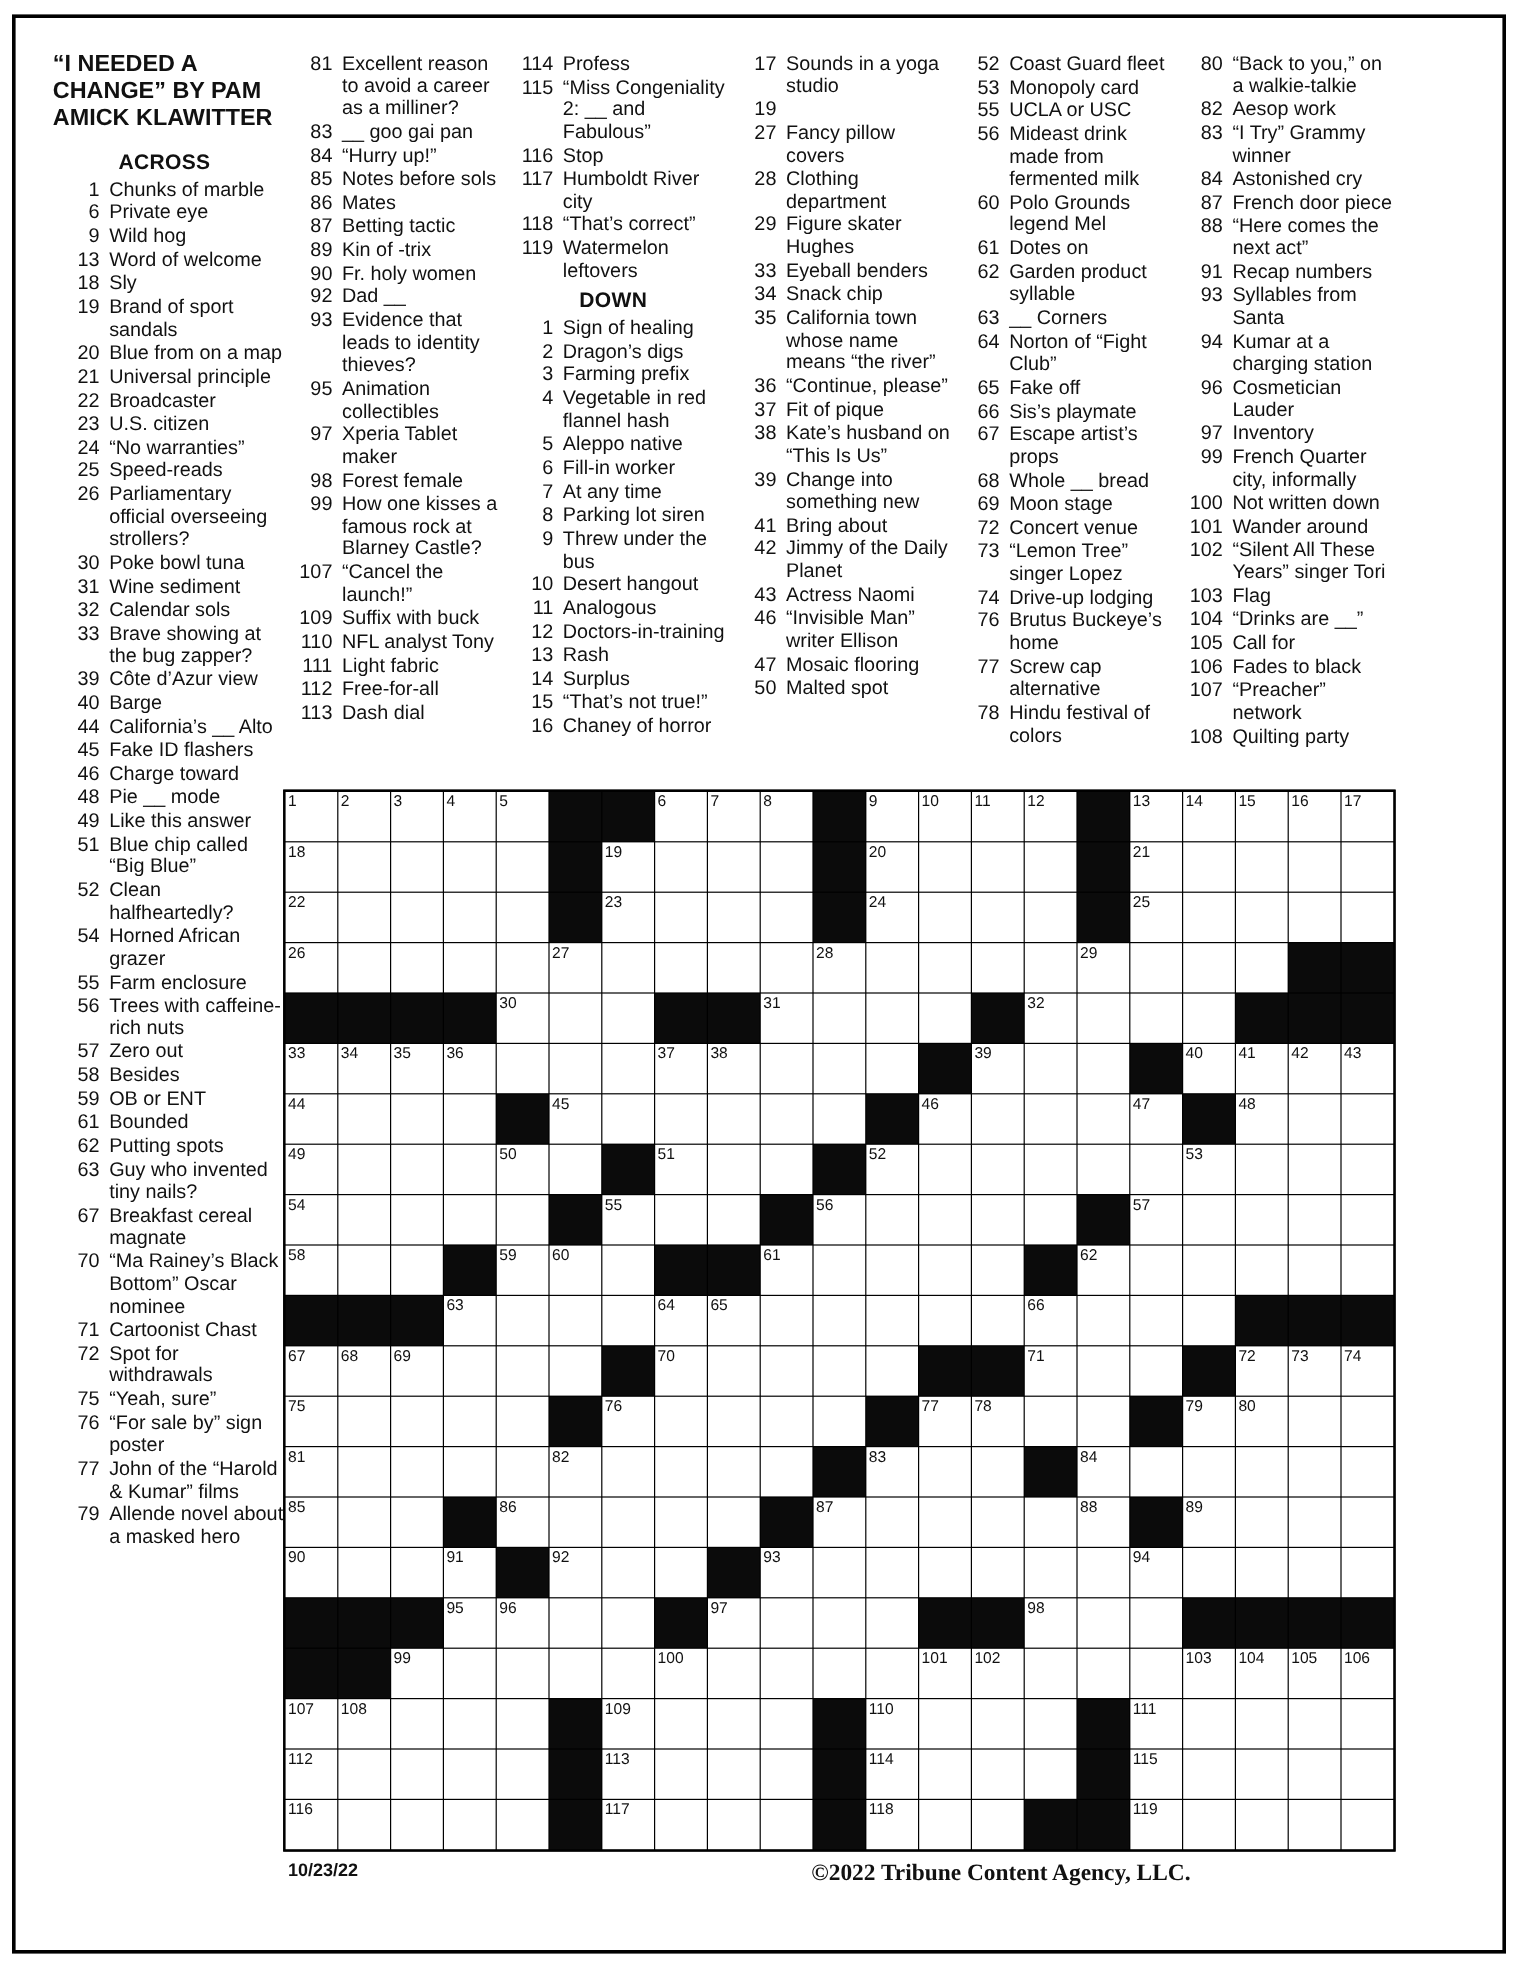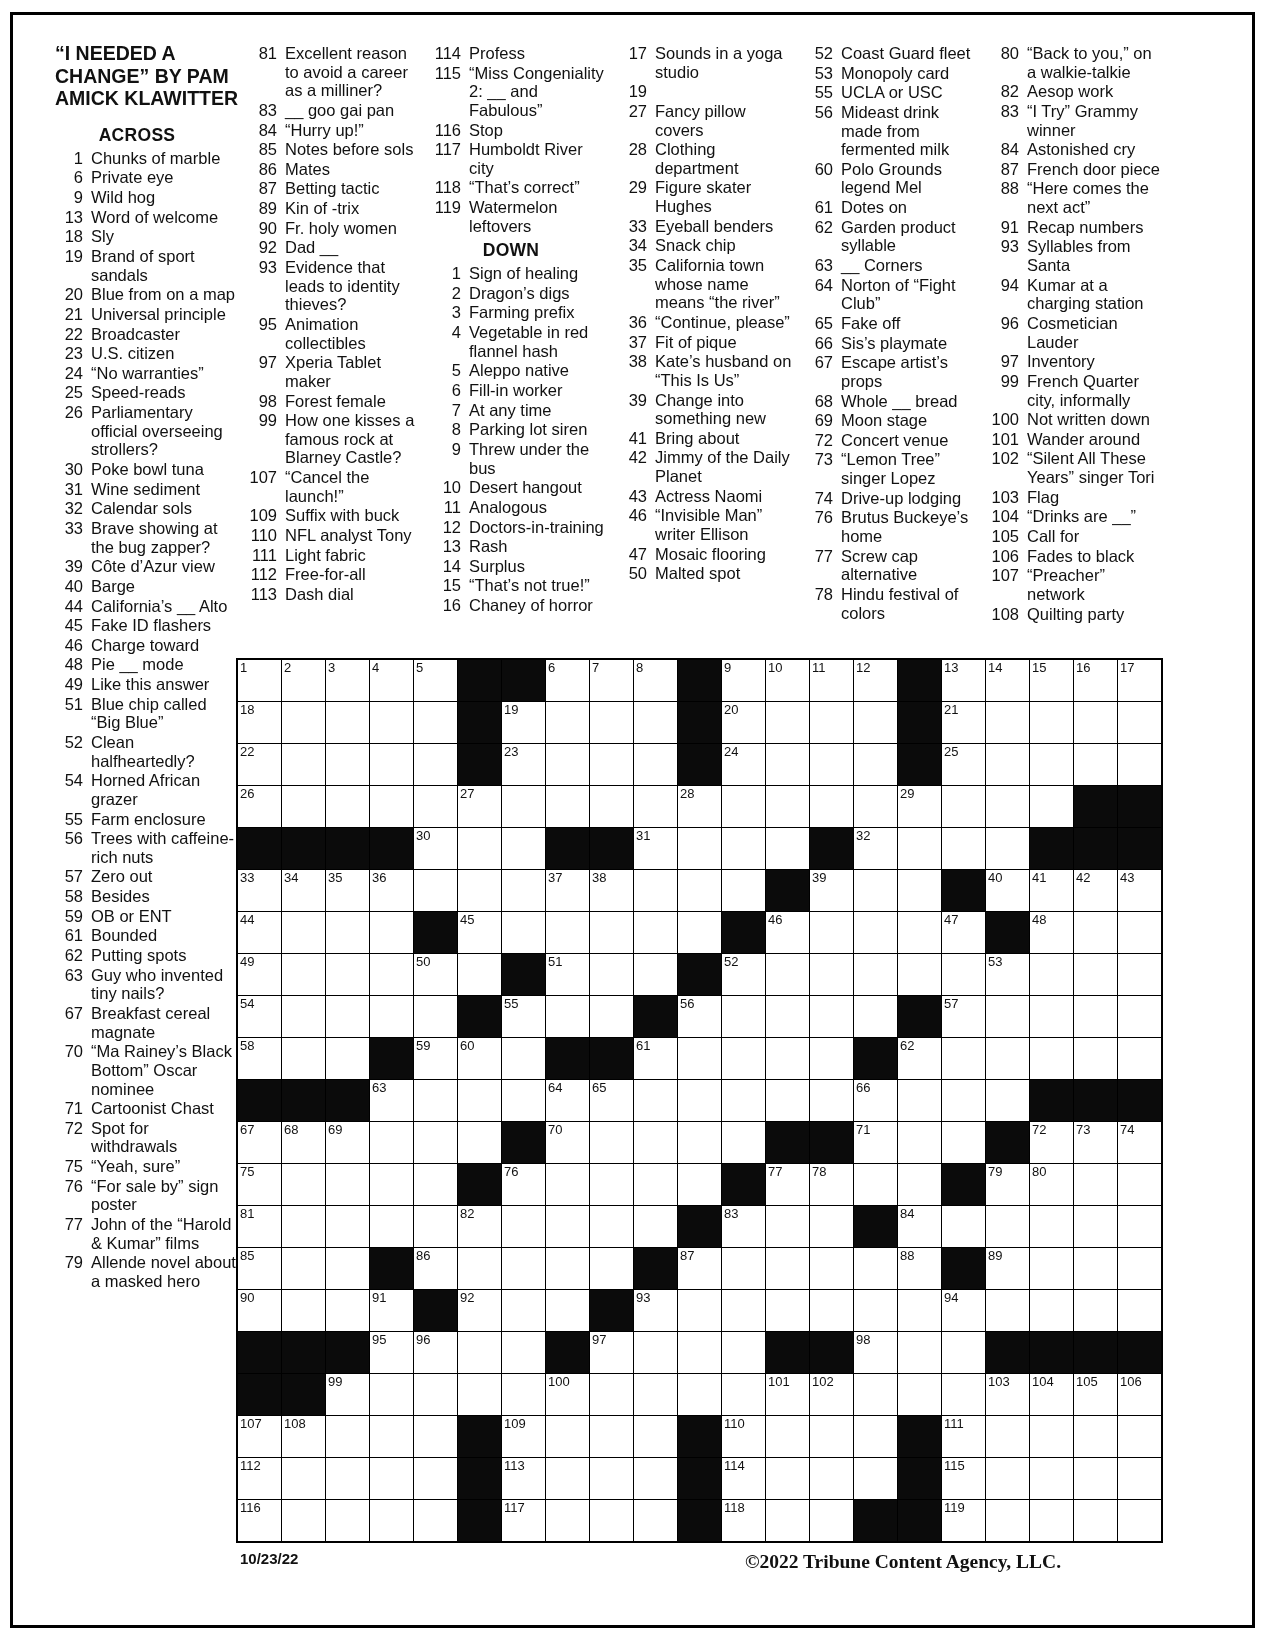--- a/index.html
+++ b/index.html
@@ -1,35 +1,35 @@
 <!DOCTYPE html>
 <html><head>
 <meta charset="utf-8">
 <style>
   html,body{margin:0;padding:0;background:#fff;}
   body{width:1265px;height:1638px;position:relative;font-family:"Liberation Sans",sans-serif;color:#111;}
   .frame{position:absolute;left:10px;top:12px;width:1239px;height:1610px;border:3px solid #000;}
-  .title{position:absolute;left:55px;top:42px;width:195px;font-size:19.5px;font-weight:700;line-height:1.16;}
+  .title{position:absolute;left:44px;top:42px;width:195px;font-size:19.5px;font-weight:700;line-height:1.16;}
   .cluecol{position:absolute;top:44px;font-size:16.5px;line-height:1.13;}
   #col1{left:52px;top:120px;width:184px;}
   #col2{left:246px;width:172px;}
   #col3{left:430px;width:176px;}
   #col4{left:616px;width:176px;}
   #col5{left:802px;width:176px;}
   #col6{left:988px;width:172px;}
   .hdr{font-weight:700;text-align:center;font-size:17.5px;margin:6px 14px 3px 0;letter-spacing:.3px;}
   .clue{display:flex;margin:0 0 1px 0;}
   .clue .n{flex:none;min-width:31px;text-align:right;padding-right:8px;}
   .clue .t{flex:1;}
   .grid{position:absolute;left:236px;top:658px;display:grid;grid-template-columns:repeat(21,43px);grid-auto-rows:41px;gap:1px;background:#000;border:2px solid #000;}
   .cell{background:#fff;position:relative;}
   .cell.black{background:#0b0b0b;}
   .cell .num{position:absolute;top:1px;left:2px;font-size:13px;line-height:1;}
   .footer-date{position:absolute;left:240px;top:1550px;font-size:15px;font-weight:700;}
-  .footer-copy{position:absolute;left:643px;top:1551px;width:520px;text-align:center;font-family:"Liberation Serif",serif;font-size:19.5px;font-weight:700;}
+  .footer-copy{position:absolute;left:676px;top:1551px;width:520px;text-align:left;font-family:"Liberation Serif",serif;font-size:19.5px;font-weight:700;}
 </style>
 </head>
 <body>
 
 <div class="frame"></div>
 
 <div class="title">“I NEEDED A CHANGE” BY PAM AMICK KLAWITTER</div>
 
 <div id="col1" class="cluecol">
     <div class="hdr">ACROSS</div>

